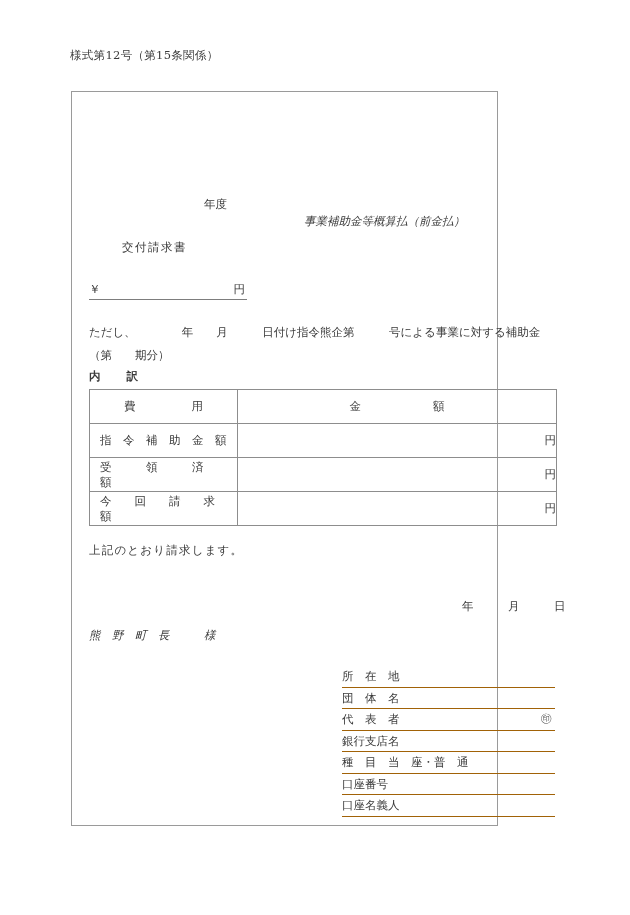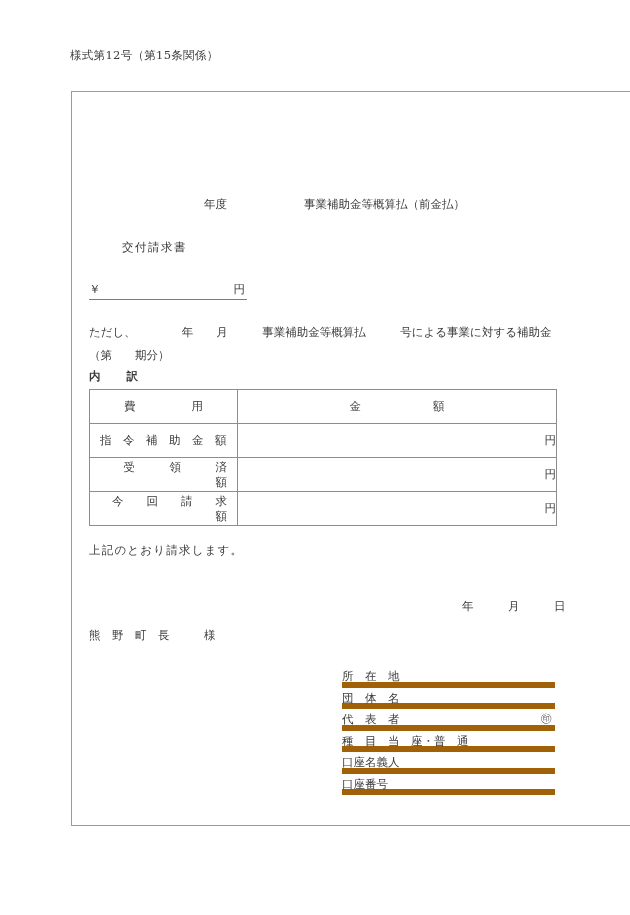--- a/index.html
+++ b/index.html
@@ -25,37 +25,37 @@
     letter-spacing: 0.3px;
     white-space: nowrap;
     margin-left: 13px;
   }
 
   
   .sheet {
     position: absolute;
     left: 71px;
     top: 91px;
-    width: 560px;
+    width: 427px;
     height: 735px;
     border: 1px solid #9a9a9a;
     box-sizing: border-box;
   }
 
   
   .t {
     position: absolute;
     font-size: 11.5px;
     white-space: pre;
     line-height: 1;
   }
 
   
   .title-year   { left: 132px; top: 107px; }
-  .title-main   { left: 232px; top: 107px; }
+  .title-main   { left: 232px; top: 124px; font-style: italic; }
   .doc-title    { left: 50px;  top: 150px; letter-spacing: 1.5px; }
 
   
   .amount-line {
     position: absolute;
     left: 17px;
     top: 190px;
     width: 158px;
     border-bottom: 1px solid #7d7d7d;
     height: 17px;
@@ -101,52 +101,51 @@
     text-align: center;
   }
   .cell-label {
     padding-left: 10px;
     padding-right: 10px;
     display: flex;
     justify-content: space-between;
     align-items: center;
     height: 33px;
     box-sizing: border-box;
-    text-align: right;
   }
   .cell-label > span { display: inline-block; }
   .hdr-spread {
     display: flex;
     justify-content: center;
     align-items: center;
     height: 32px;
     gap: 56px;
   }
   .hdr-spread.amt { gap: 72px; }
   .amt-cell {
     text-align: right;
     padding-right: 12px;
   }
 
   
   .stmt      { left: 17px;  top: 453px; letter-spacing: 1.2px; }
   .date-line { left: 390px; top: 497px; margin-top: 12px; }
-  .addressee { left: 17px;  top: 538px; }
+  .addressee { left: 17px;  top: 538px; font-style: italic; }
 
   
   .sig {
     position: absolute;
     left: 270px;
     top: 574px;
     width: 213px;
   }
   .sig-row {
     position: relative;
     height: 21.5px;
-    border-bottom: 6px solid #a16207;
+    border-bottom: 1px solid #a16207;
     box-sizing: border-box;
     text-decoration: underline;
   }
   .sig-label {
     position: absolute;
     left: 0;
     top: 3px;
     font-size: 11.5px;
     white-space: pre;
   }
@@ -168,21 +167,21 @@
   <div class="t title-year">年度</div>
   <div class="t title-main">事業補助金等概算払（前金払）</div>
 
   <div class="t doc-title">交付請求書</div>
 
   <div class="amount-line">
     <span class="yen-mark">￥</span>
     <span class="yen-unit">円</span>
   </div>
 
-  <div class="t p1">ただし、　　　　年　　月　　　事業補助金等概算払　　　号による事業に対する補助金</div>
+  <div class="t p1">ただし、　　　　年　　月　　　日付け指令熊企第　　　号による事業に対する補助金</div>
   <div class="t p2">（第　　期分）</div>
   <div class="t p3">内　　訳</div>
 
   <table class="table">
     <colgroup>
       <col class="col-item">
       <col class="col-amt">
     </colgroup>
     <tbody>
       <tr>
@@ -246,23 +245,26 @@
       <span class="sig-label">所　在　地</span>
     </div>
     <div class="sig-row">
       <span class="sig-label">団　体　名</span>
     </div>
     <div class="sig-row">
       <span class="sig-label">代　表　者</span>
       <span class="sig-seal">㊞</span>
     </div>
     <div class="sig-row">
+      <span class="sig-label">銀行支店名</span>
+    </div>
+    <div class="sig-row">
       <span class="sig-label">種　目　当　座・普　通</span>
     </div>
     <div class="sig-row">
+      <span class="sig-label">口座番号</span>
+    </div>
+    <div class="sig-row">
       <span class="sig-label">口座名義人</span>
     </div>
-    <div class="sig-row">
-      <span class="sig-label">口座番号</span>
-    </div>
   </div>
 
 </div>
 
 </body></html>

